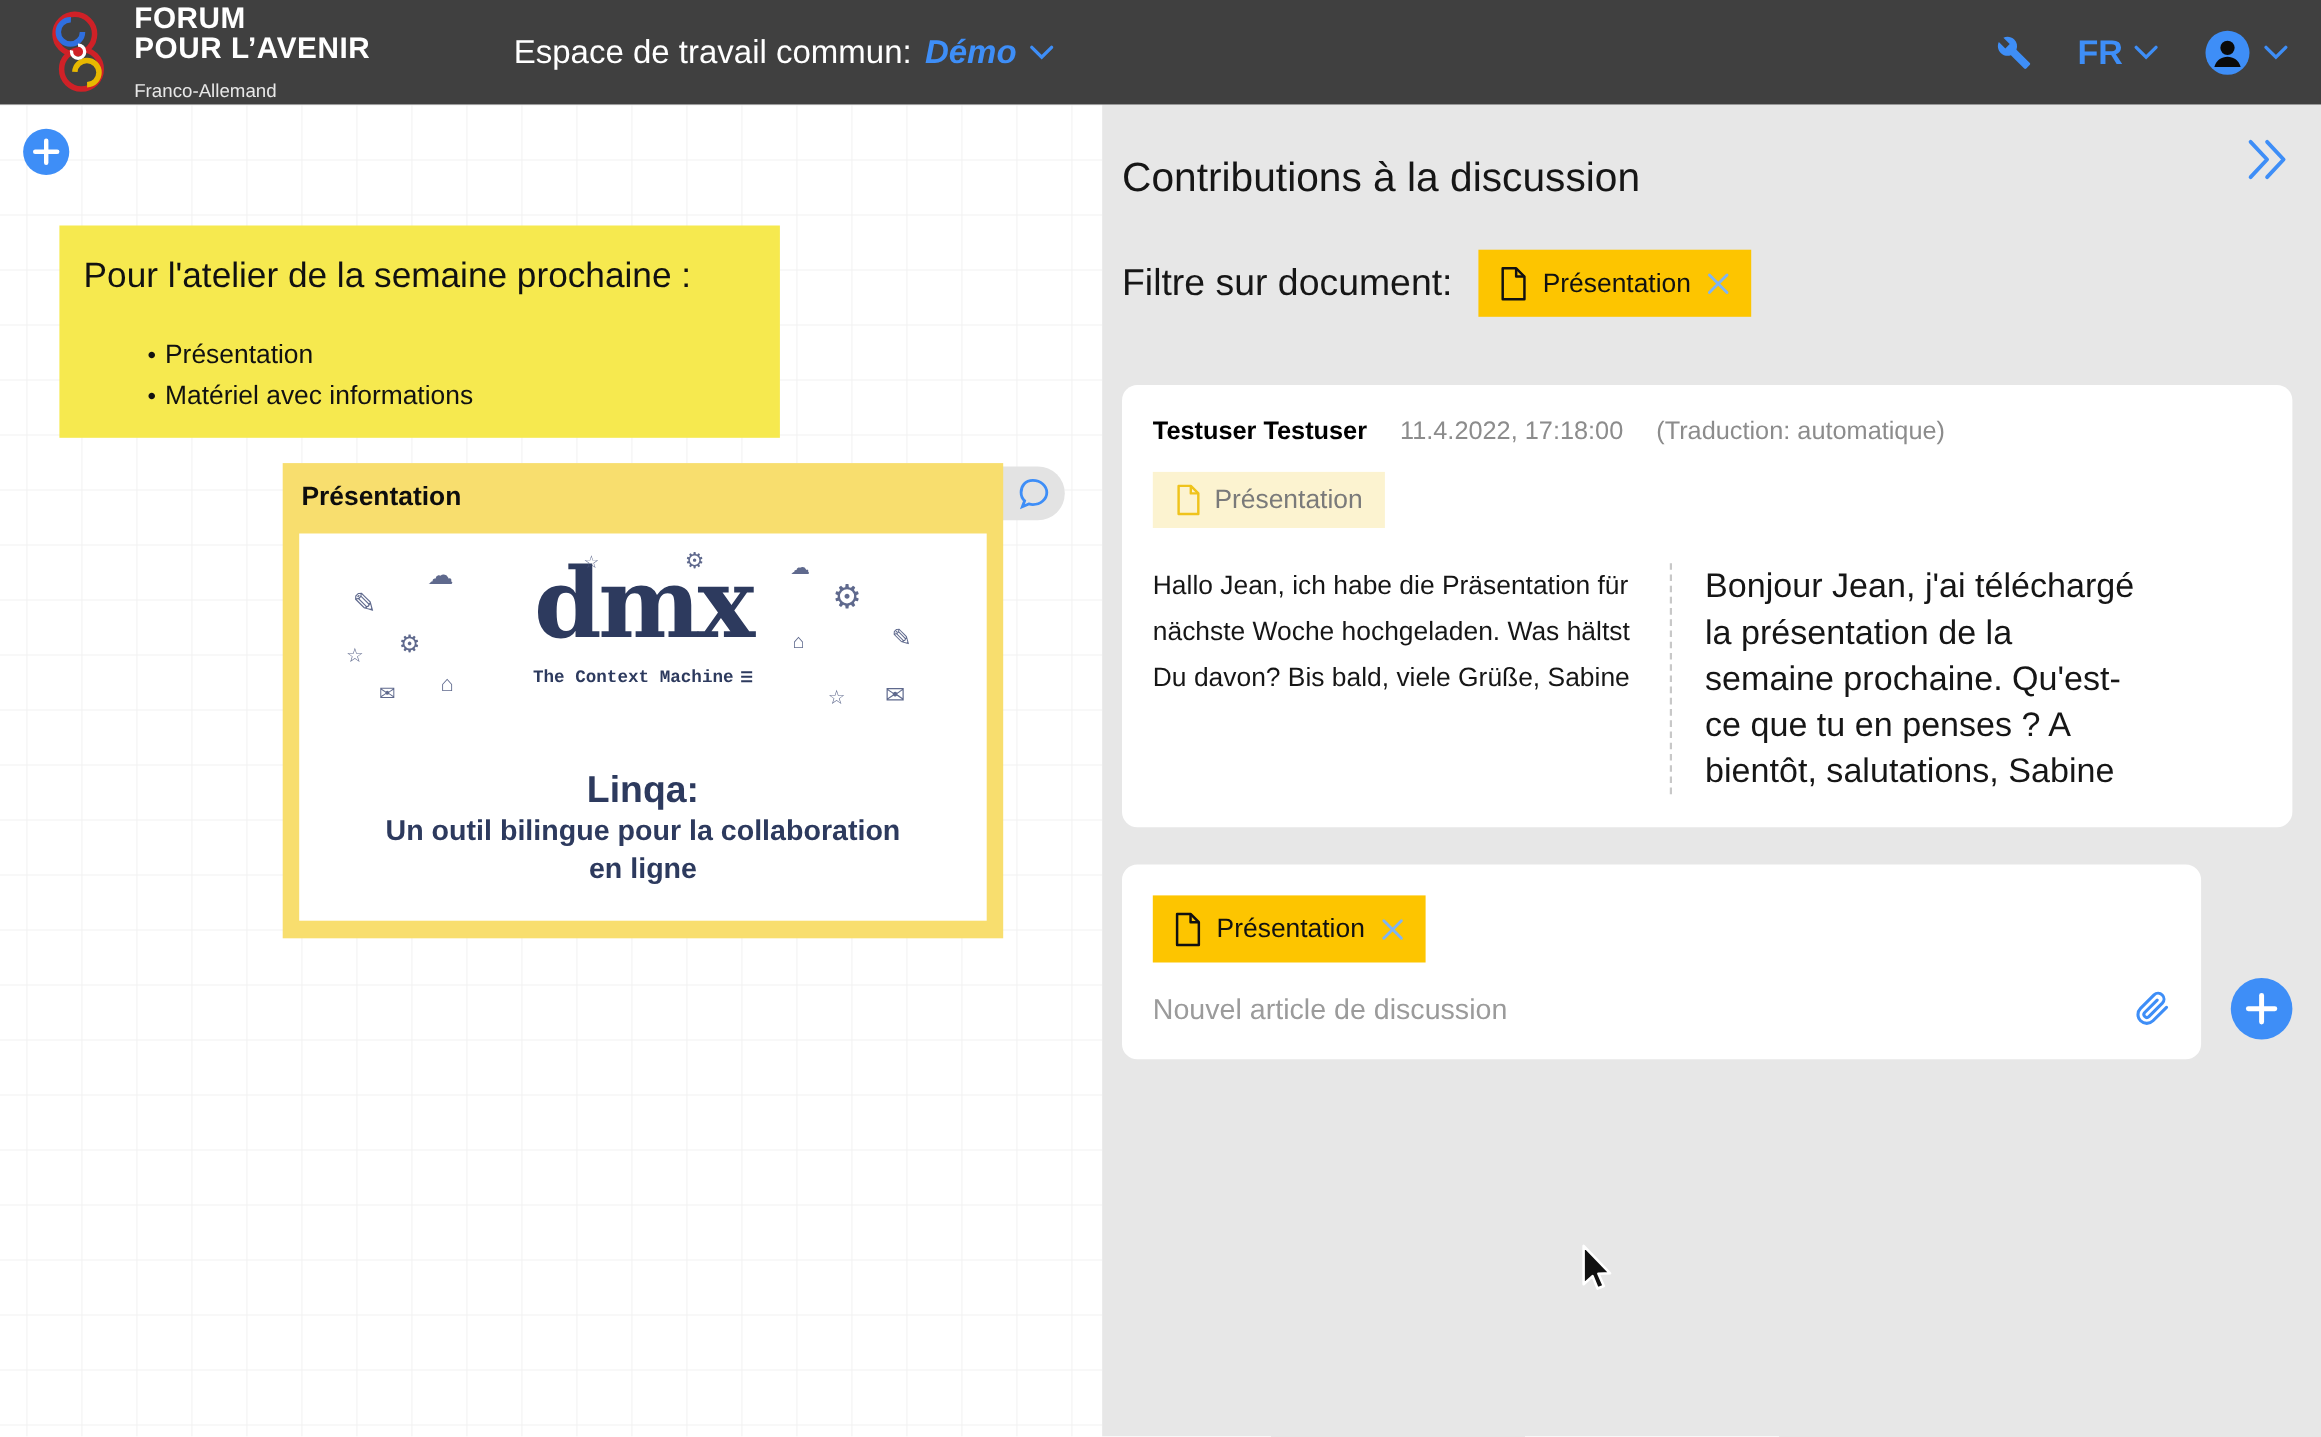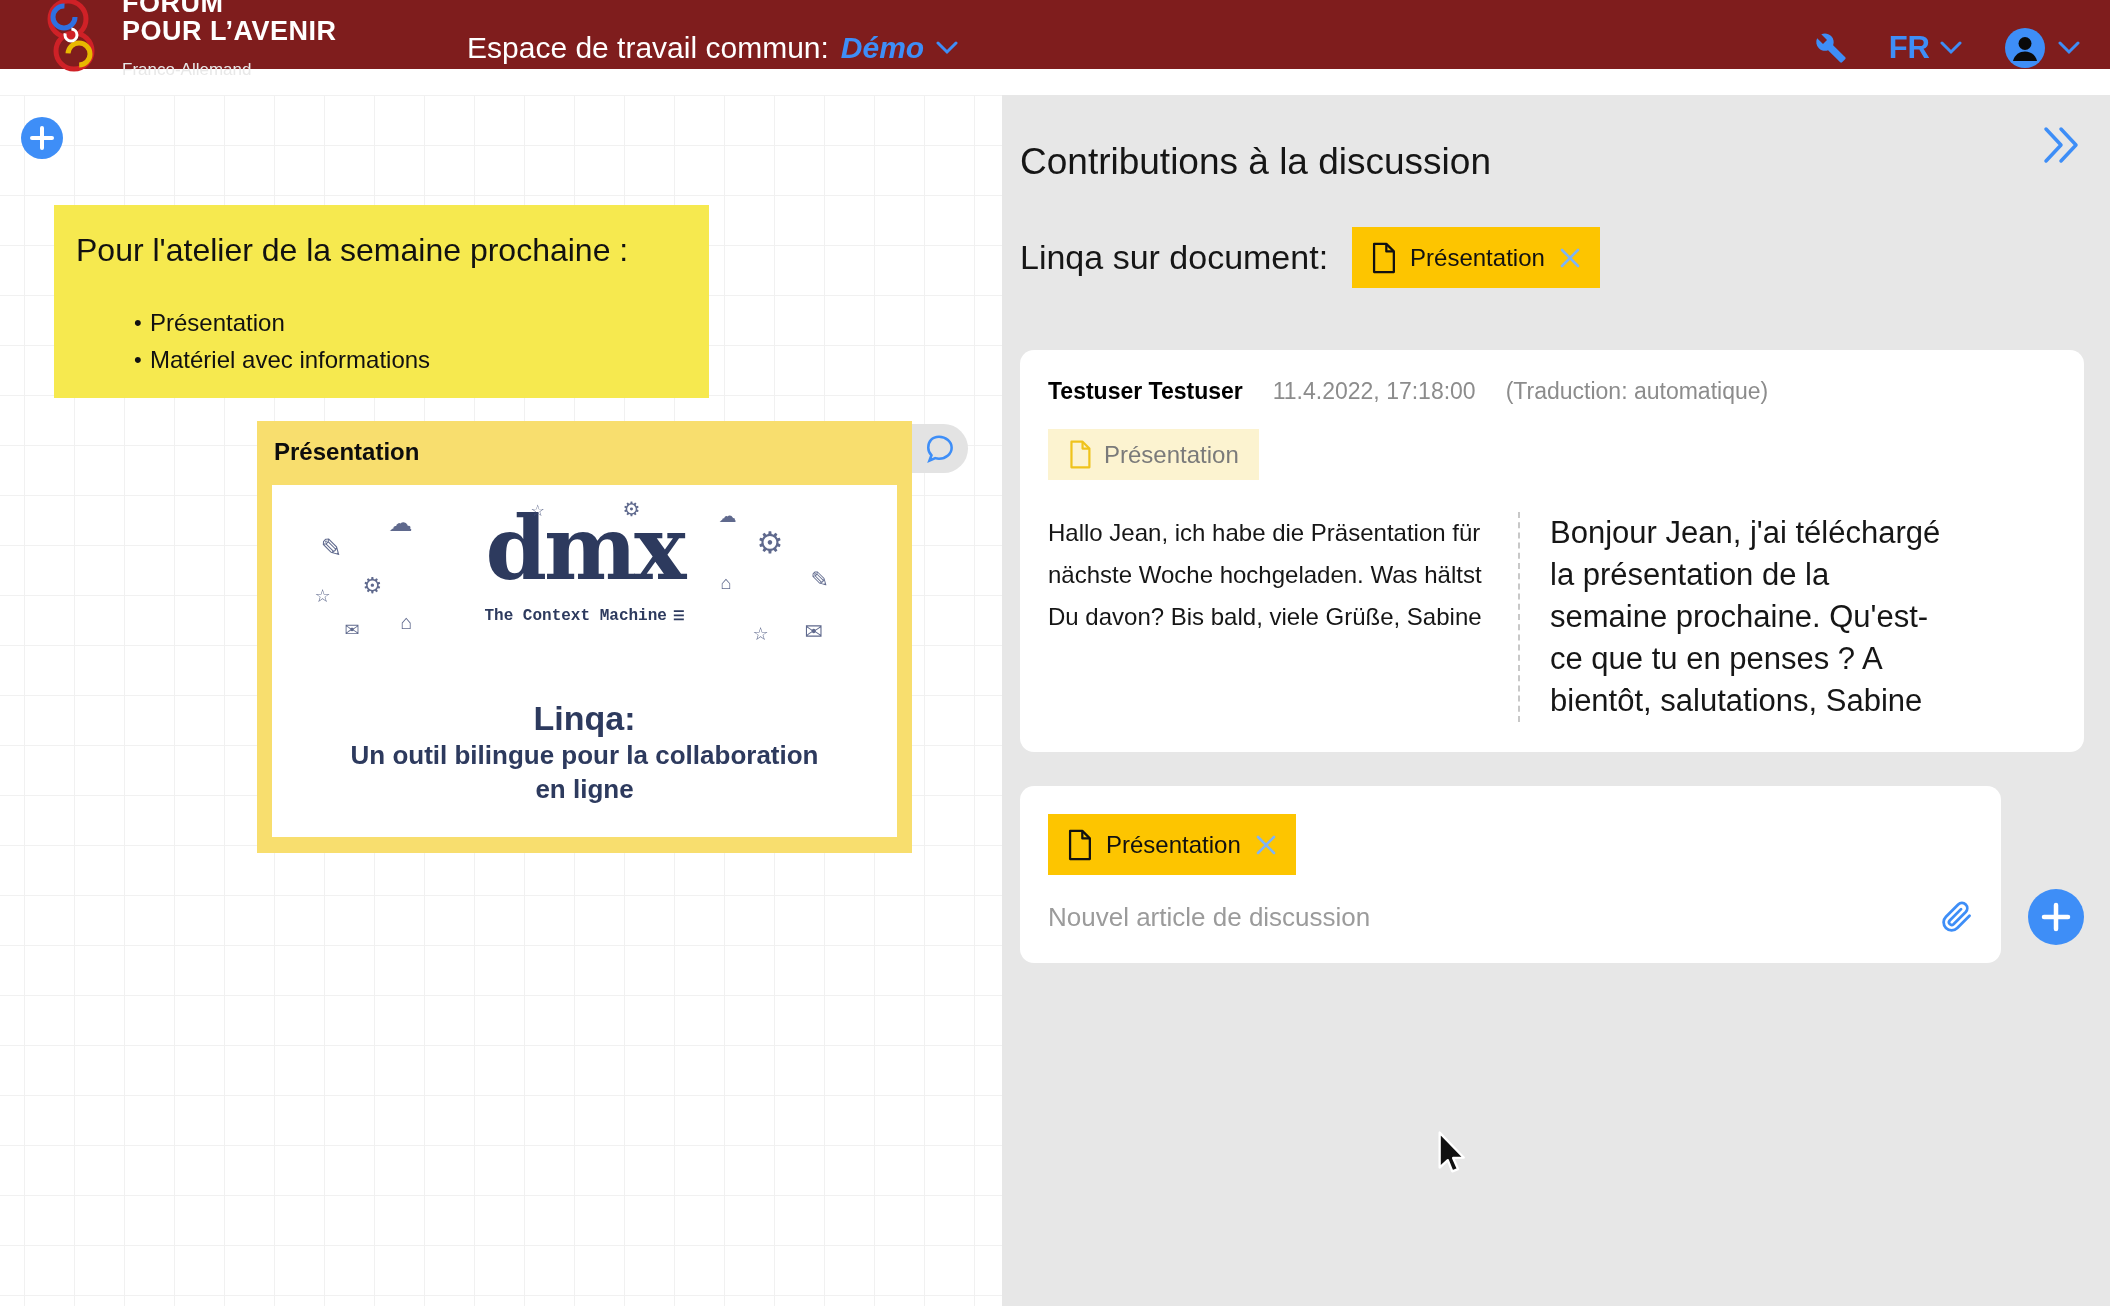--- a/index.html
+++ b/index.html
@@ -12,21 +12,21 @@
     --navy:#2d3a5e;
   }
   *{margin:0;padding:0;box-sizing:border-box;}
   html,body{width:2110px;height:1306px;}
   body{
     position:relative;overflow:hidden;background:#fff;
     font-family:"Liberation Sans",sans-serif;color:#161616;
   }
   
   .app-header{
-    position:absolute;left:0;top:0;width:2110px;height:69px;background:#7f1d1d;
+    position:absolute;left:0;top:0;width:2110px;height:95px;background:#404040;
     display:flex;align-items:center;z-index:10;
   }
   .logo-group{display:flex;align-items:center;gap:16px;margin-left:34px;}
   .logo-text{color:#fff;line-height:1.02;}
   .logo-text .l1,.logo-text .l2{font-size:27px;font-weight:bold;letter-spacing:.5px;}
   .logo-text .l3{font-size:17px;font-weight:300;color:#e8e8e8;margin-top:16px;}
   .workspace{
     position:absolute;left:467px;top:0;height:95px;display:flex;align-items:center;gap:12px;
     font-size:30px;color:#fff;cursor:pointer;
   }
@@ -234,21 +234,21 @@
   <button class="collapse-btn">
     <svg width="42" height="44" viewBox="0 0 42 44">
       <polyline points="6,6 21,22 6,38" fill="none" stroke="#3e8ef7" stroke-width="3.5" stroke-linecap="round" stroke-linejoin="round"></polyline>
       <polyline points="21,6 36,22 21,38" fill="none" stroke="#3e8ef7" stroke-width="3.5" stroke-linecap="round" stroke-linejoin="round"></polyline>
     </svg>
   </button>
 
   <h1 class="panel-title">Contributions à la discussion</h1>
 
   <div class="filter-row">
-    <span class="filter-label">Linqa sur document:</span>
+    <span class="filter-label">Filtre sur document:</span>
     <span class="tag-gold">
       <svg width="27" height="32" viewBox="0 0 28 34">
         <path d="M4 2h13l8 8v22H4z" fill="none" stroke="#111" stroke-width="2.4" stroke-linejoin="round"></path>
         <path d="M17 2v8h8" fill="none" stroke="#111" stroke-width="2.4" stroke-linejoin="round"></path>
       </svg>
       <span class="tag-text">Présentation</span>
       <button class="x-btn">
         <svg width="24" height="24" viewBox="0 0 24 24">
           <line x1="4" y1="4" x2="20" y2="20" stroke="#7fb4f4" stroke-width="2.6" stroke-linecap="round"></line>
           <line x1="20" y1="4" x2="4" y2="20" stroke="#7fb4f4" stroke-width="2.6" stroke-linecap="round"></line>

